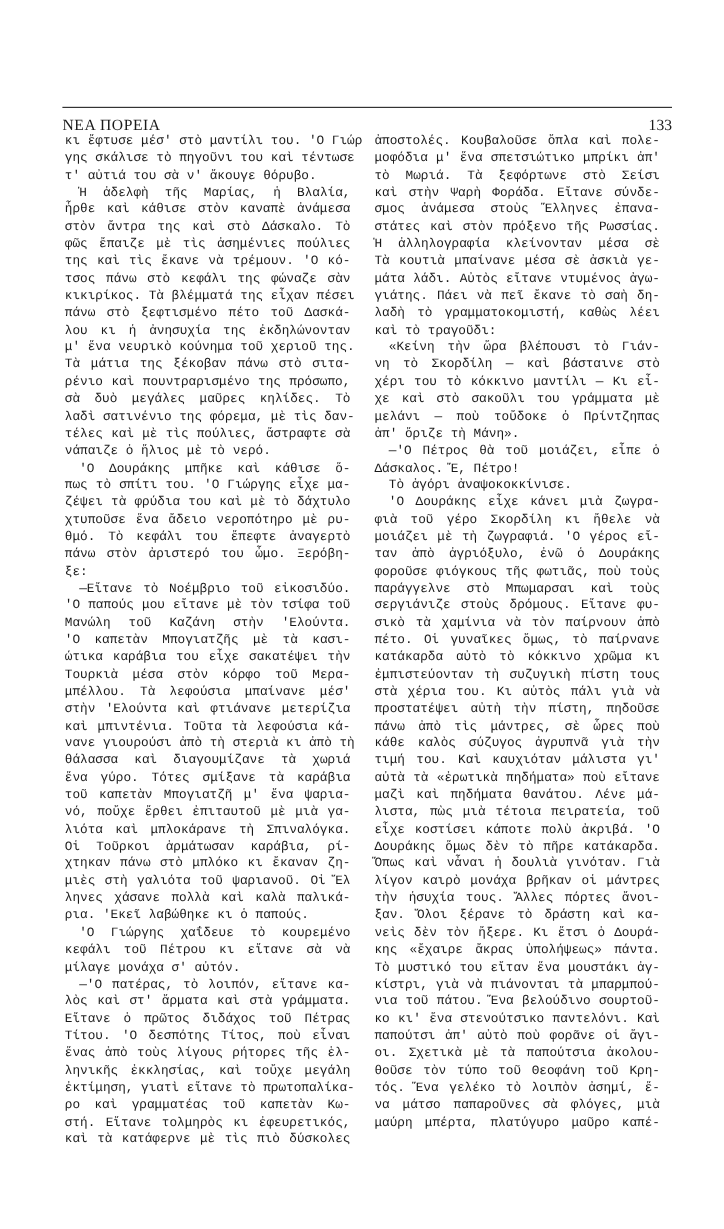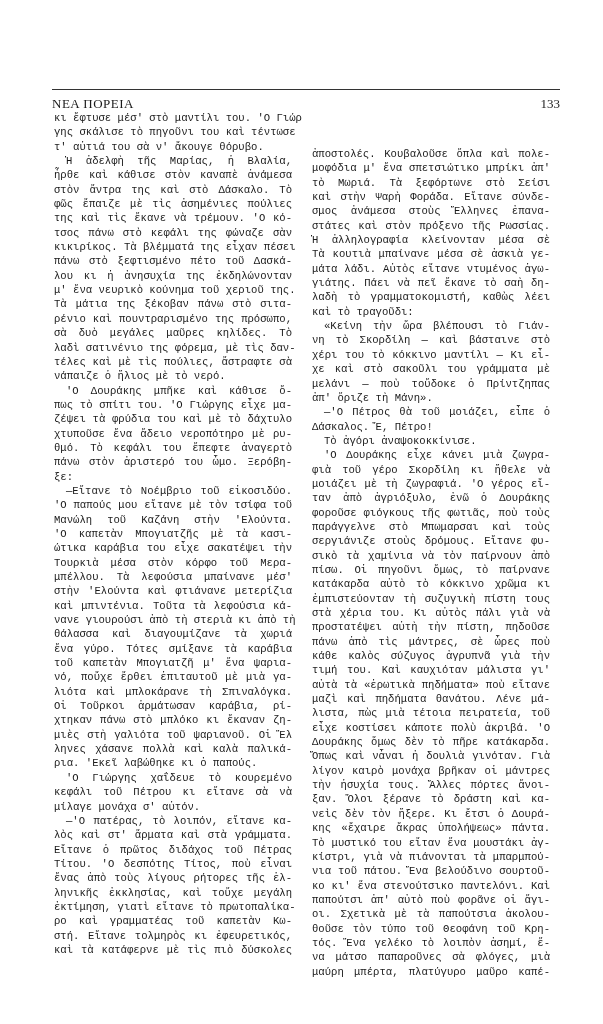--- a/index.html
+++ b/index.html
@@ -23,21 +23,21 @@
   .rule {
     position: absolute; left: 52px; top: 89px; width: 508px; height: 1px;
     background: #333;
   }
   .col {
     position: absolute; top: 111px; width: 238px;
     font-size: 10.6px; line-height: 14.35px;
     font-family: Liberation Mono, monospace;
   }
   .col.left { left: 54px; }
-  .col.right { left: 312px; margin-top: 36px; }
+  .col.right { left: 312px; }
   .line {
     white-space: nowrap; text-align: justify; text-align-last: justify;
     display: block; height: 14.35px; overflow: visible;
   }
   .line.last { text-align-last: left; }
   .line.indent { padding-left: 12px; }
 </style>
 </head>
 <body>
 
@@ -131,21 +131,21 @@
     <span class="line last">Δάσκαλος. Ἔ, Πέτρο!</span>
     <span class="line indent last">Τὸ ἀγόρι ἀναψοκοκκίνισε.</span>
     <span class="line indent">'Ο Δουράκης εἶχε κάνει μιὰ ζωγρα-</span>
     <span class="line">φιὰ τοῦ γέρο Σκορδίλη κι ἤθελε νὰ</span>
     <span class="line">μοιάζει μὲ τὴ ζωγραφιά. 'Ο γέρος εἴ-</span>
     <span class="line">ταν ἀπὸ ἀγριόξυλο, ἐνῶ ὁ Δουράκης</span>
     <span class="line">φοροῦσε φιόγκους τῆς φωτιᾶς, ποὺ τοὺς</span>
     <span class="line">παράγγελνε στὸ Μπωμαρσαι καὶ τοὺς</span>
     <span class="line">σεργιάνιζε στοὺς δρόμους. Εἴτανε φυ-</span>
     <span class="line">σικὸ τὰ χαμίνια νὰ τὸν παίρνουν ἀπὸ</span>
-    <span class="line">πίσω. Οἱ πηγοῦνι ὅμως, τὸ παίρνανε</span>
+    <span class="line">πέτο. Οἱ γυναῖκες ὅμως, τὸ παίρνανε</span>
     <span class="line">κατάκαρδα αὐτὸ τὸ κόκκινο χρῶμα κι</span>
     <span class="line">ἐμπιστεύονταν τὴ συζυγικὴ πίστη τους</span>
     <span class="line">στὰ χέρια του. Κι αὐτὸς πάλι γιὰ νὰ</span>
     <span class="line">προστατέψει αὐτὴ τὴν πίστη, πηδοῦσε</span>
     <span class="line">πάνω ἀπὸ τὶς μάντρες, σὲ ὧρες ποὺ</span>
     <span class="line">κάθε καλὸς σύζυγος ἀγρυπνᾶ γιὰ τὴν</span>
     <span class="line">τιμή του. Καὶ καυχιόταν μάλιστα γι'</span>
     <span class="line">αὐτὰ τὰ «ἐρωτικὰ πηδήματα» ποὺ εἴτανε</span>
     <span class="line">μαζὶ καὶ πηδήματα θανάτου. Λένε μά-</span>
     <span class="line">λιστα, πὼς μιὰ τέτοια πειρατεία, τοῦ</span>

